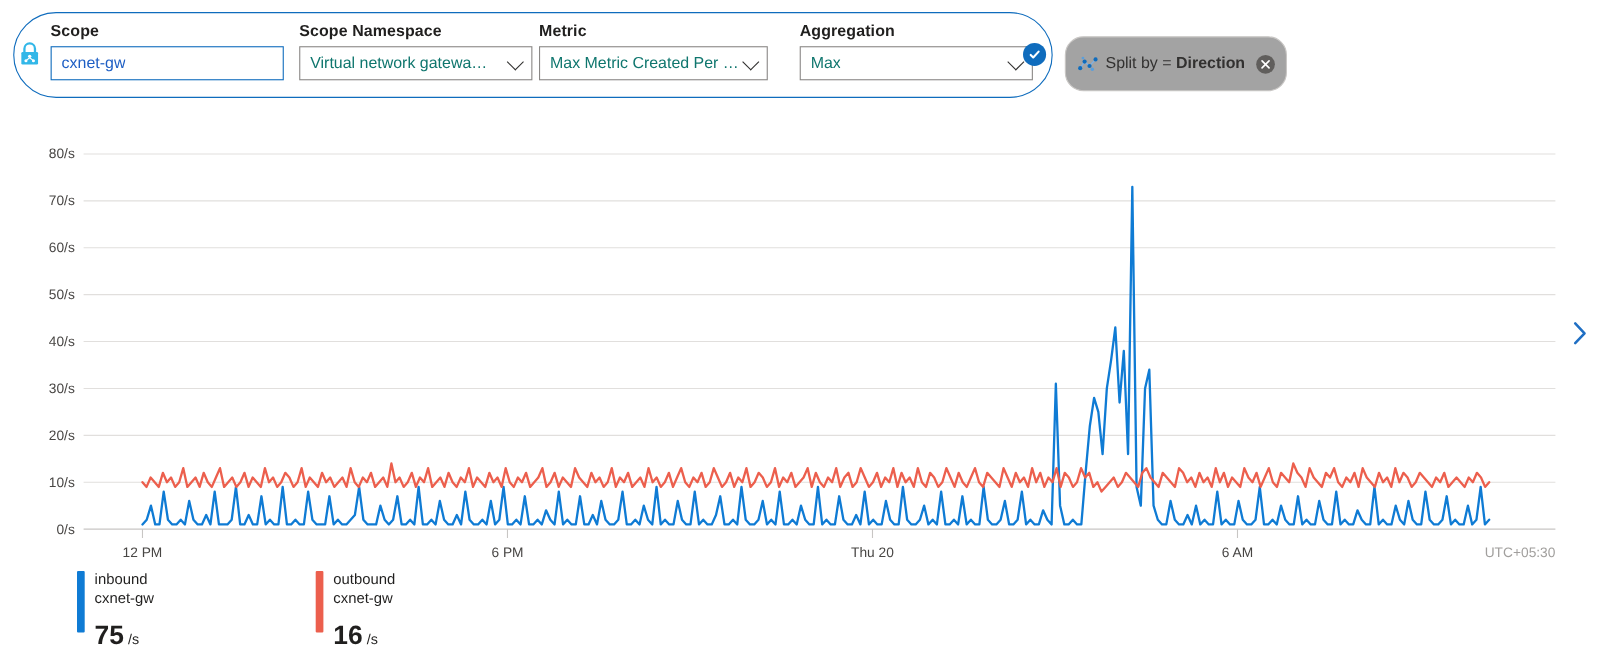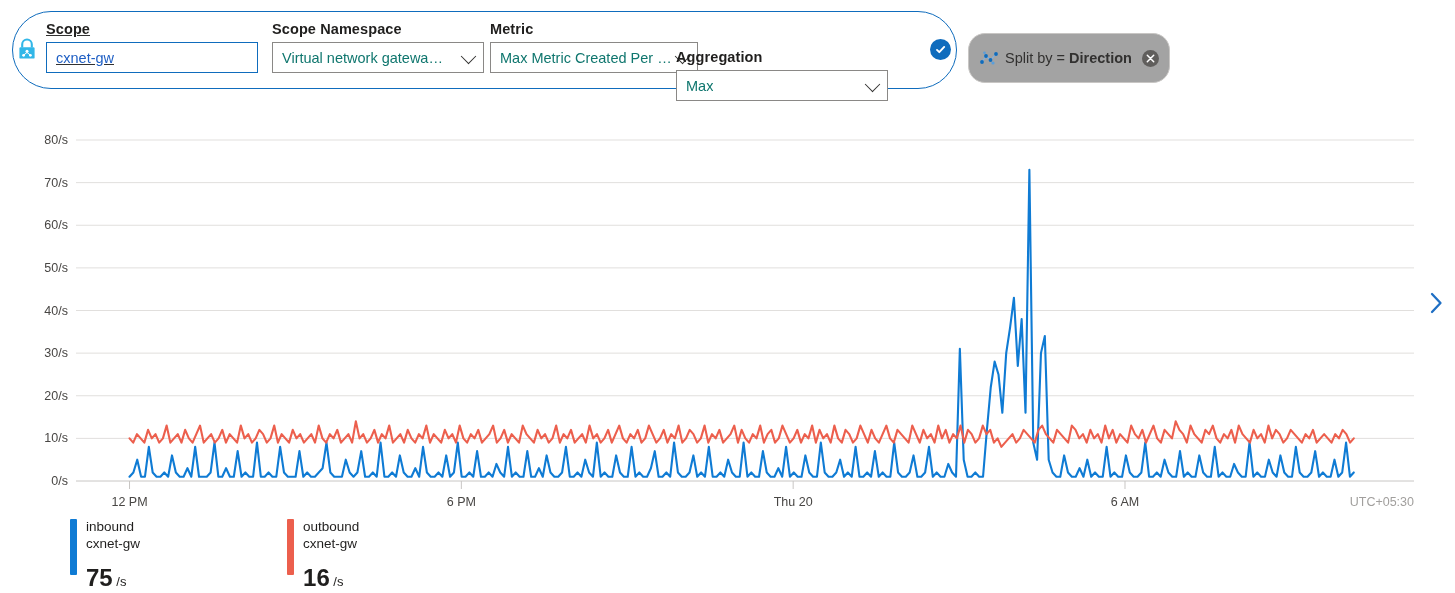--- a/index.html
+++ b/index.html
@@ -69,24 +69,24 @@
   .field-text.link { color: #1f5fc4; }
   .chev {
     position: absolute;
     right: 9px; top: 50%;
     width: 10px; height: 10px;
     transform: translateY(-65%) rotate(45deg);
     border-right: 1.6px solid #323130;
     border-bottom: 1.6px solid #323130;
   }
 
-  #f-scope   { left: 46px;  width: 212px; text-decoration: underline; }
+  #f-scope   { left: 46px;  width: 212px; }
   #f-ns      { left: 272px; width: 212px; }
   #f-metric  { left: 490px; width: 208px; }
-  #f-agg     { left: 676px; width: 212px; margin-top: 28px; }
+  #f-agg     { left: 727px; width: 212px; }
 
   #apply-check {
     position: absolute;
     left: 930px; top: 39px;
     width: 21px; height: 21px;
     border-radius: 50%;
     background: #0f6cbd;
     display: flex; align-items: center; justify-content: center;
     cursor: pointer;
   }

